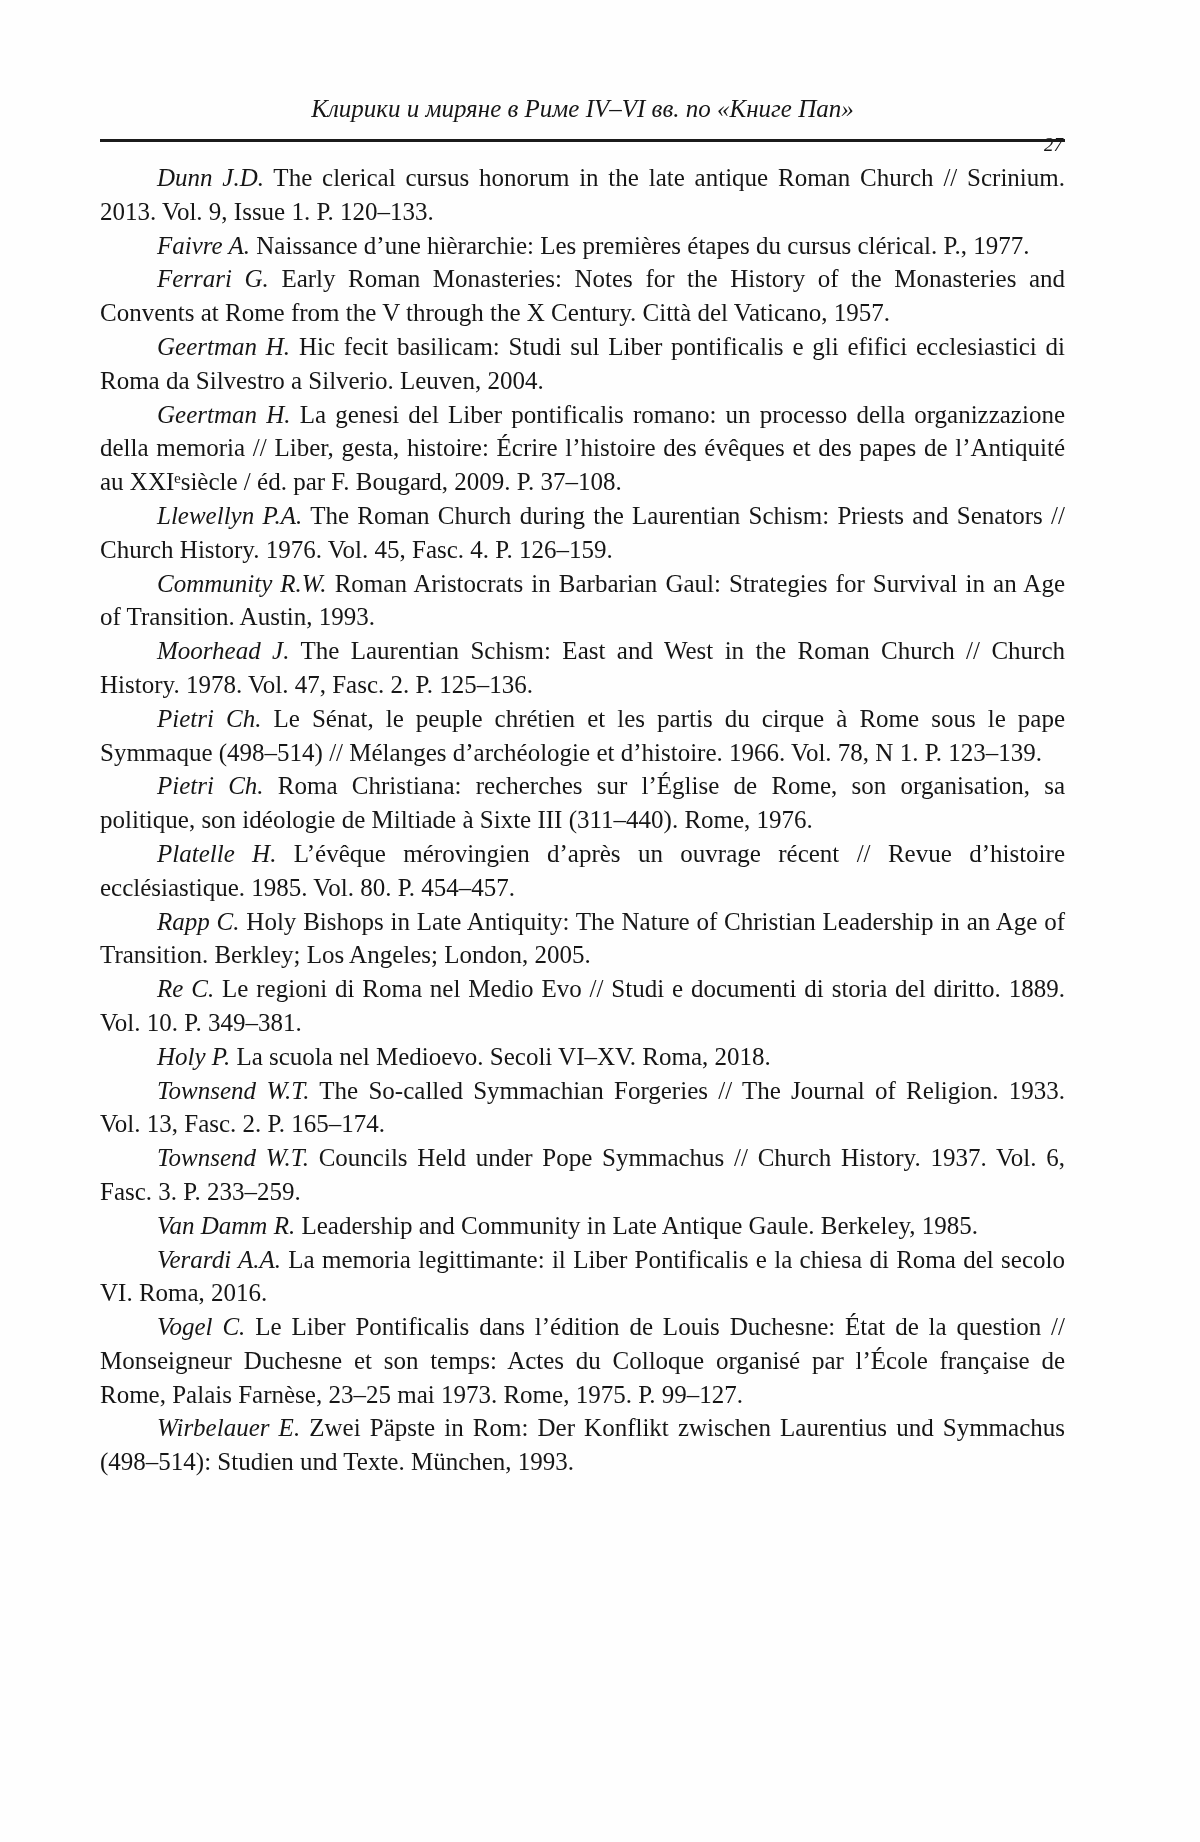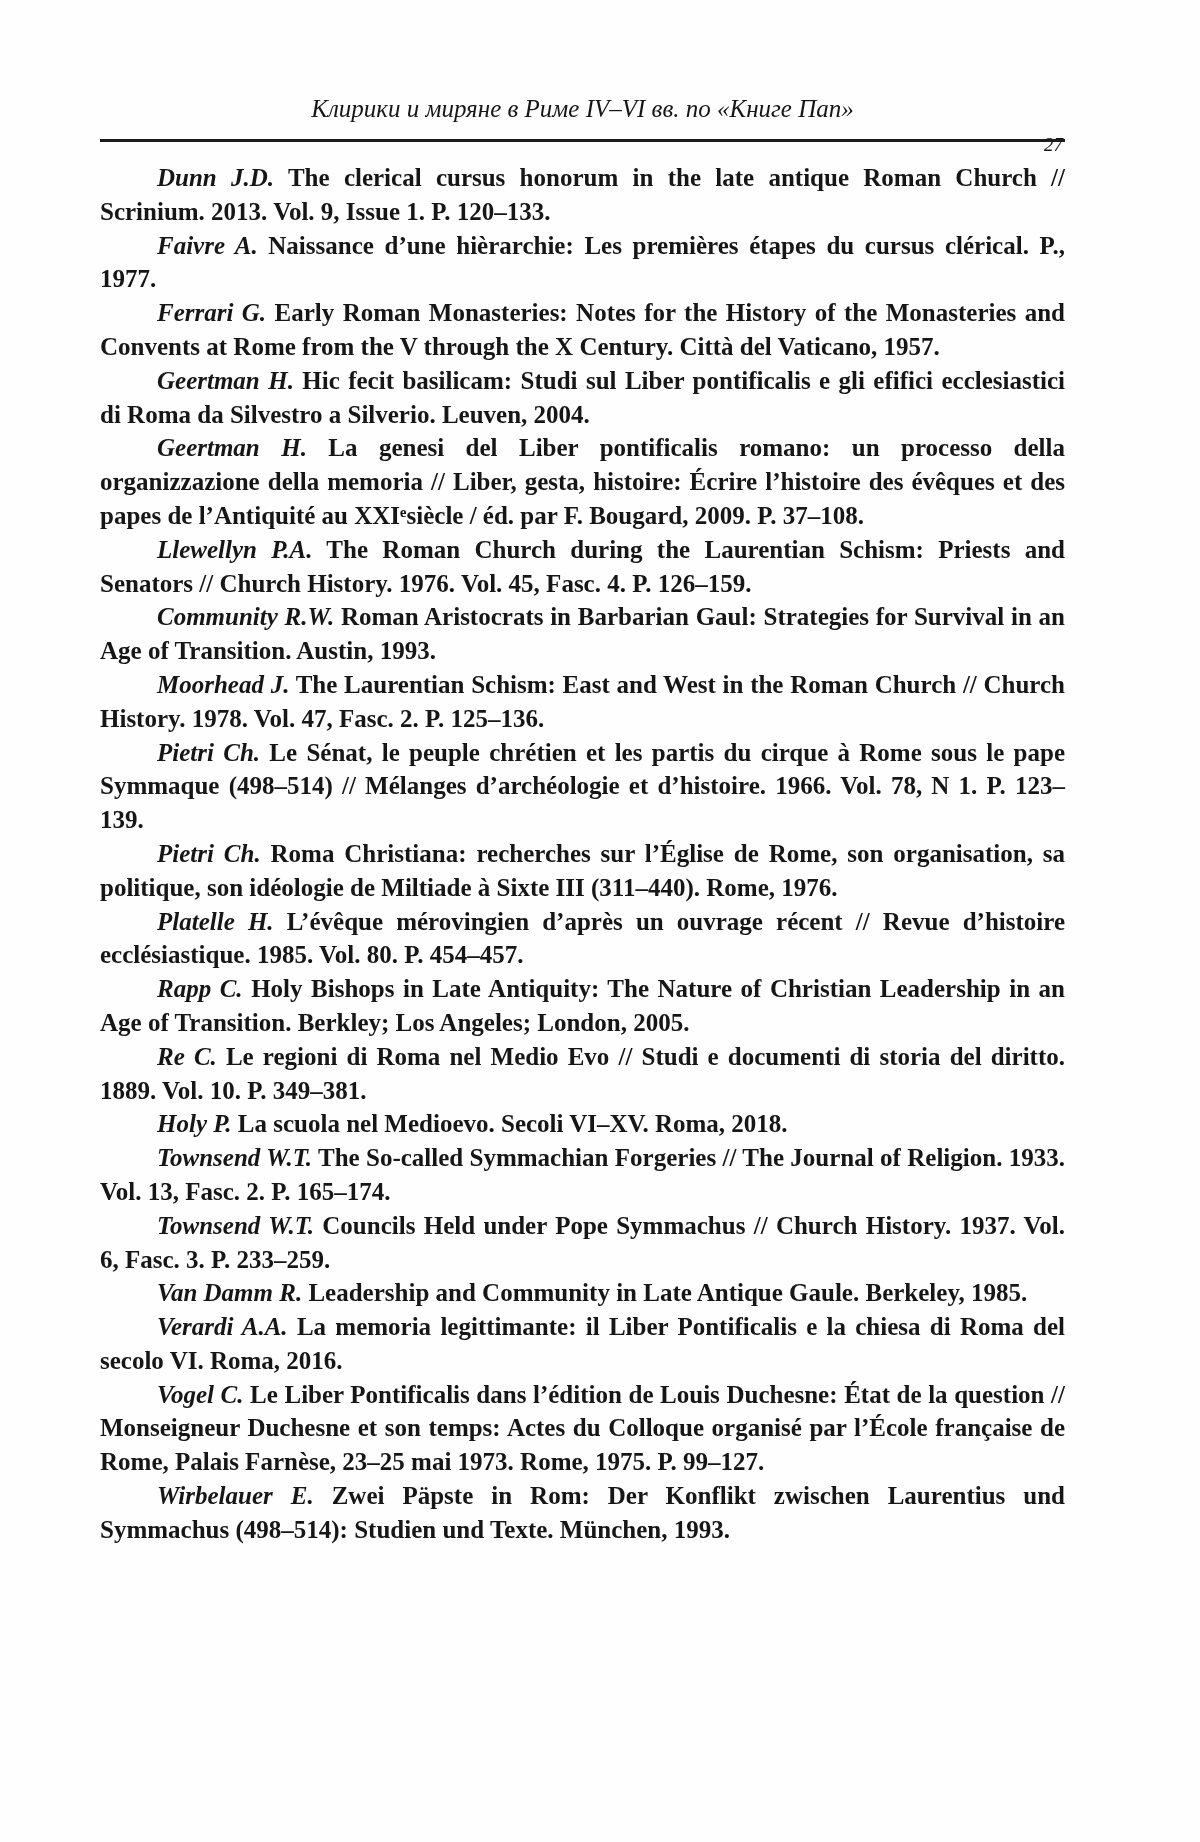--- a/index.html
+++ b/index.html
@@ -50,21 +50,20 @@
   }
 
   .bibliography {
     position: absolute;
     top: 161px;
     left: 100px;
     width: 965px;
     font-size: 25px;
     line-height: 33.8px;
     text-align: justify;
-    font-weight: bold;
   }
   .entry {
     margin: 0;
     text-indent: 57px;
   }
   .author { font-style: italic; }
 </style>
 </head>
 <body>
 

